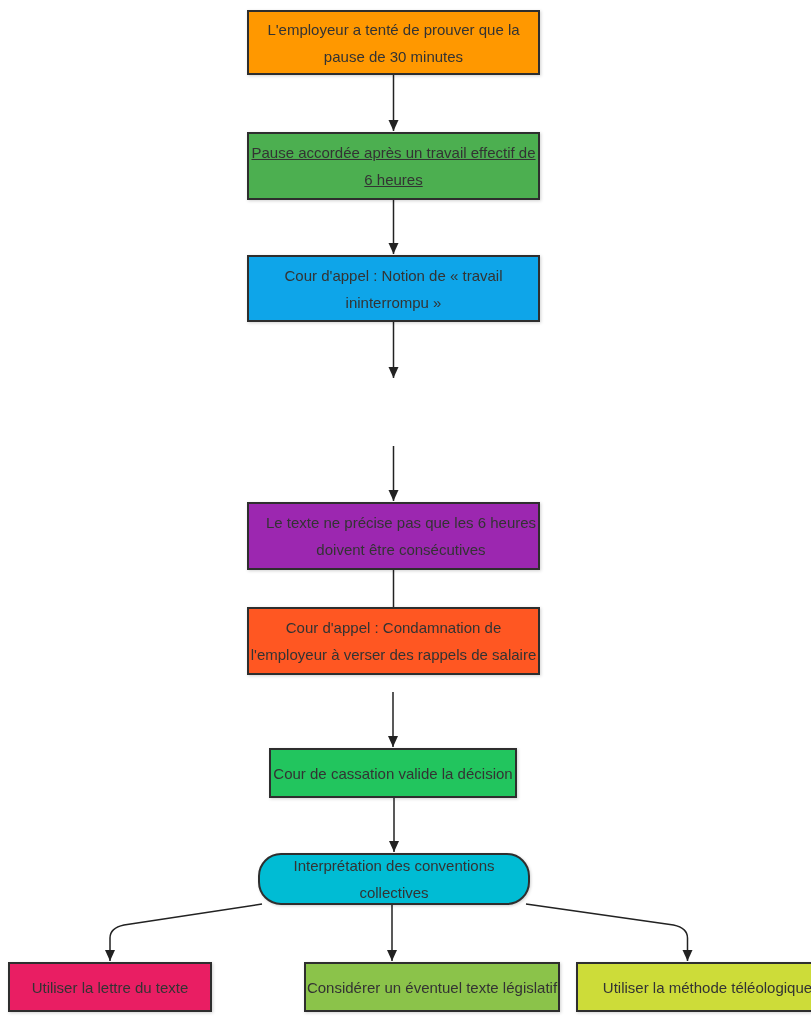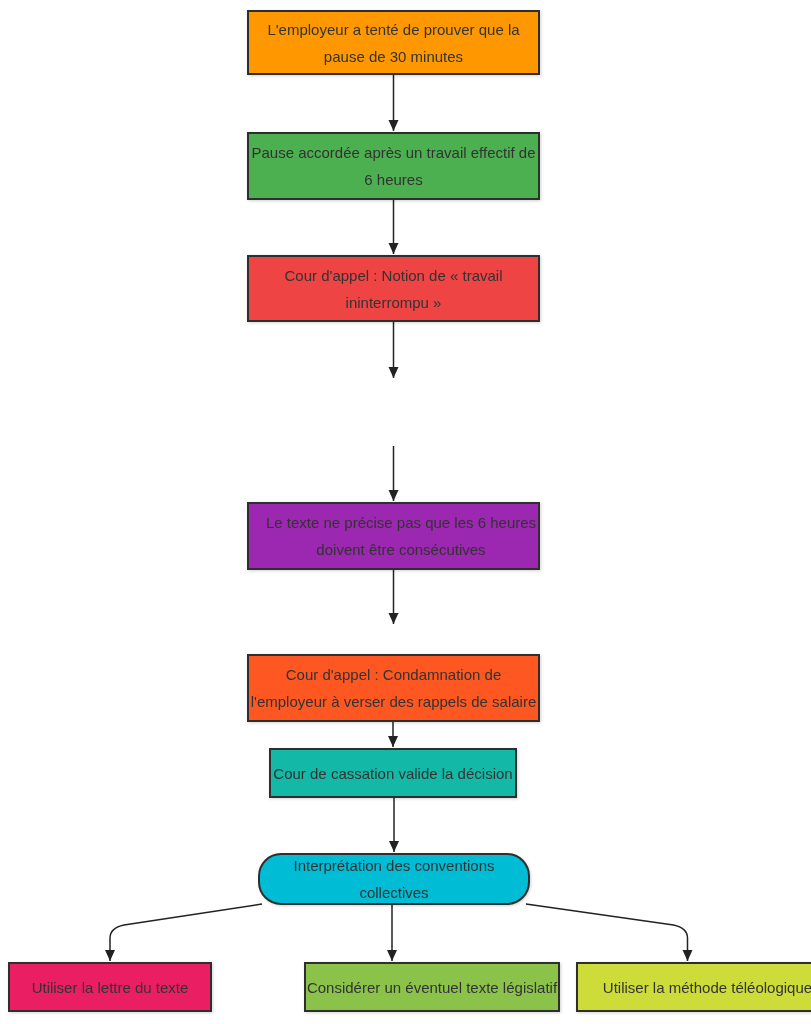--- a/index.html
+++ b/index.html
@@ -57,26 +57,26 @@
         <path d="M 393 692 L 393 747" fill="none" stroke="#222222" stroke-width="1.5" marker-end="url(#arrowhead)"></path>
         <path d="M 394 797 L 394 852" fill="none" stroke="#222222" stroke-width="1.5" marker-end="url(#arrowhead)"></path>
         <path d="M 262 904 L 124 925 Q 110 928 110 938 L 110 961" fill="none" stroke="#222222" stroke-width="1.5" marker-end="url(#arrowhead)"></path>
         <path d="M 392 904 L 392 961" fill="none" stroke="#222222" stroke-width="1.5" marker-end="url(#arrowhead)"></path>
         <path d="M 526 904 L 673.5 925 Q 687.5 928 687.5 938 L 687.5 961" fill="none" stroke="#222222" stroke-width="1.5" marker-end="url(#arrowhead)"></path>
       </g>
   </svg>
 
   <div class="node" style="left: 247px; top: 10px; width: 293px; height: 65px; background: rgb(255, 152, 0);">L'employeur a tenté de prouver que la
 pause de 30 minutes</div>
-  <div class="node" style="left: 247px; top: 132px; width: 293px; height: 68px; background: rgb(76, 175, 80);">Pause accordée après un travail effectif de
+  <div class="node" style="left: 247px; top: 132px; width: 293px; height: 68px; background: rgb(76, 175, 80); text-decoration: underline;">Pause accordée après un travail effectif de
 6 heures</div>
-  <div class="node" style="left: 247px; top: 255px; width: 293px; height: 67px; background: #ef4444;">Cour d'appel : Notion de « travail
+  <div class="node" style="left: 247px; top: 255px; width: 293px; height: 67px; background: #0ea5e9;">Cour d'appel : Notion de « travail
 ininterrompu »</div>
   <div class="node" style="left: 247px; top: 502px; width: 293px; height: 68px; background: rgb(156, 39, 176); padding-left: 15px;">Le texte ne précise pas que les 6 heures
 doivent être consécutives</div>
-  <div class="node" style="left: 247px; top: 654px; width: 293px; height: 68px; background: rgb(255, 87, 34);">Cour d'appel : Condamnation de
+  <div class="node" style="left: 247px; top: 607px; width: 293px; height: 68px; background: rgb(255, 87, 34);">Cour d'appel : Condamnation de
 l'employeur à verser des rappels de salaire</div>
-  <div class="node" style="left: 269px; top: 748px; width: 248px; height: 50px; background: #14b8a6;">Cour de cassation valide la décision</div>
+  <div class="node" style="left: 269px; top: 748px; width: 248px; height: 50px; background: #22c55e;">Cour de cassation valide la décision</div>
   <div class="node" style="left: 258px; top: 853px; width: 272px; height: 52px; background: rgb(0, 188, 212); border-radius: 23px;">Interprétation des conventions collectives</div>
   <div class="node" style="left: 8px; top: 962px; width: 204px; height: 50px; background: rgb(233, 30, 99);">Utiliser la lettre du texte</div>
   <div class="node" style="left: 264px; top: 962px; width: 256px; height: 50px; background: rgb(139, 195, 74); margin-left: 40px;">Considérer un éventuel texte législatif</div>
   <div class="node" style="left: 576px; top: 962px; width: 263px; height: 50px; background: rgb(205, 220, 57);">Utiliser la méthode téléologique</div>
 </div>
 
 </body></html>

